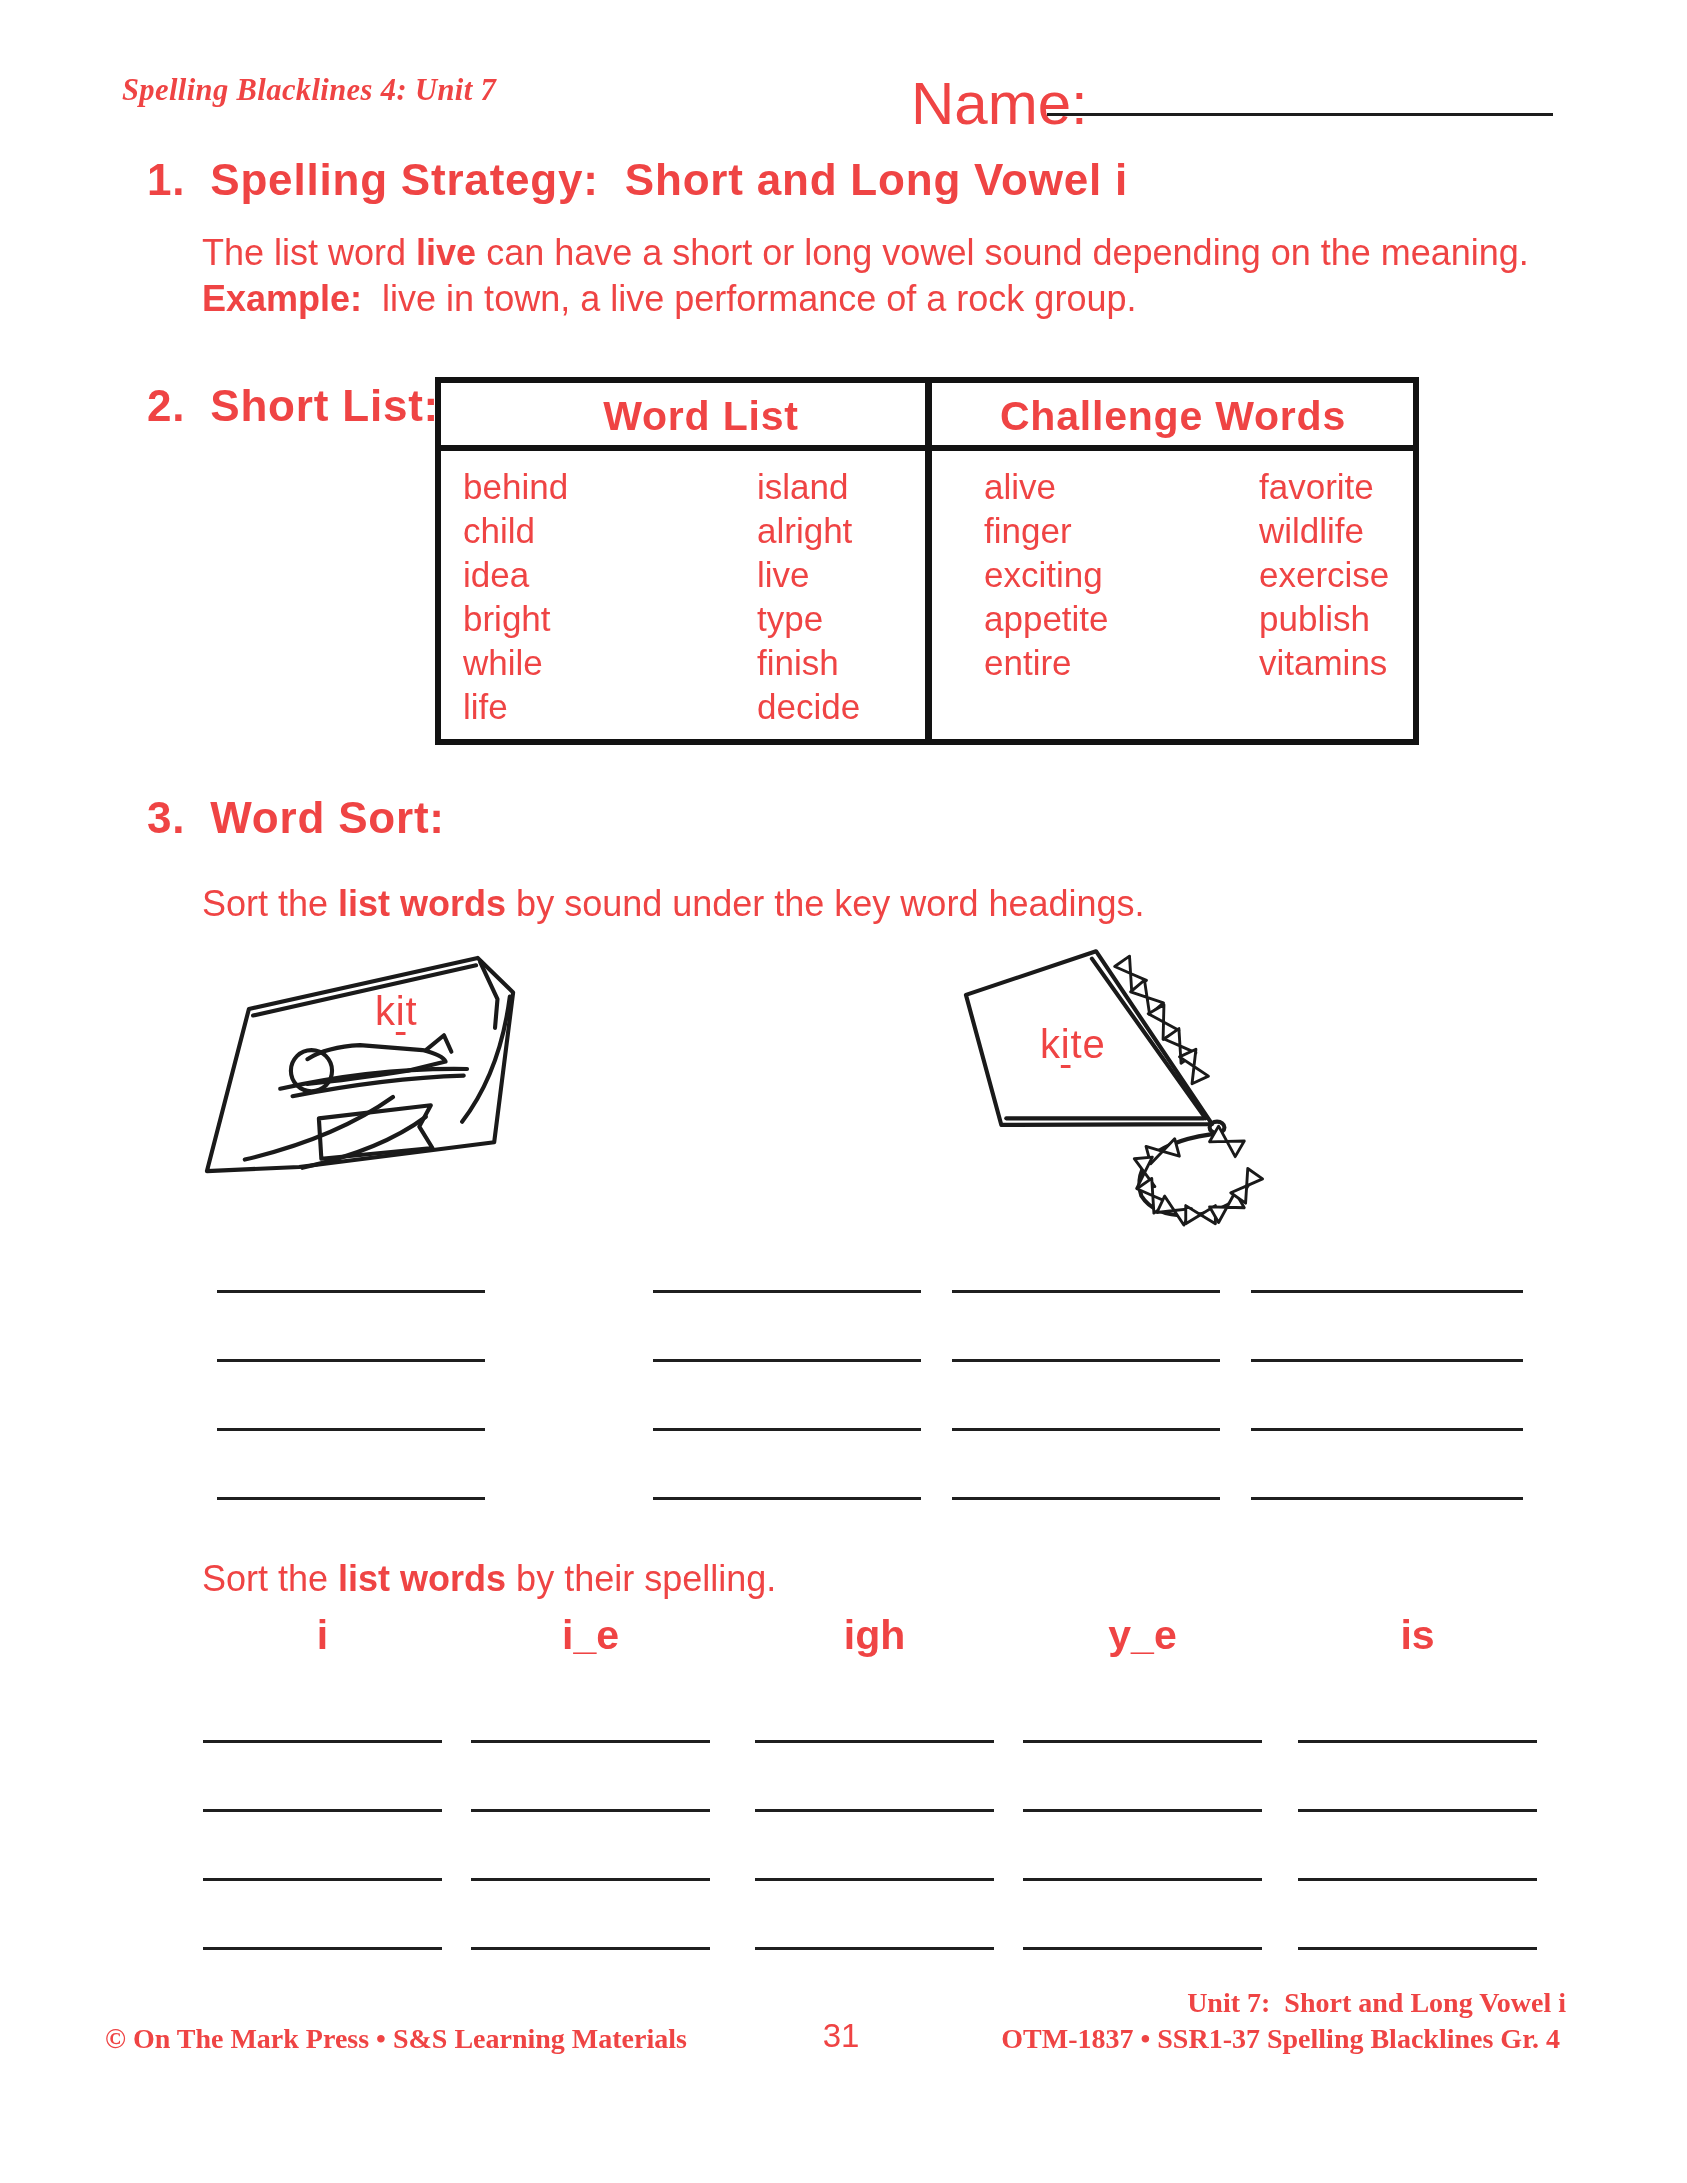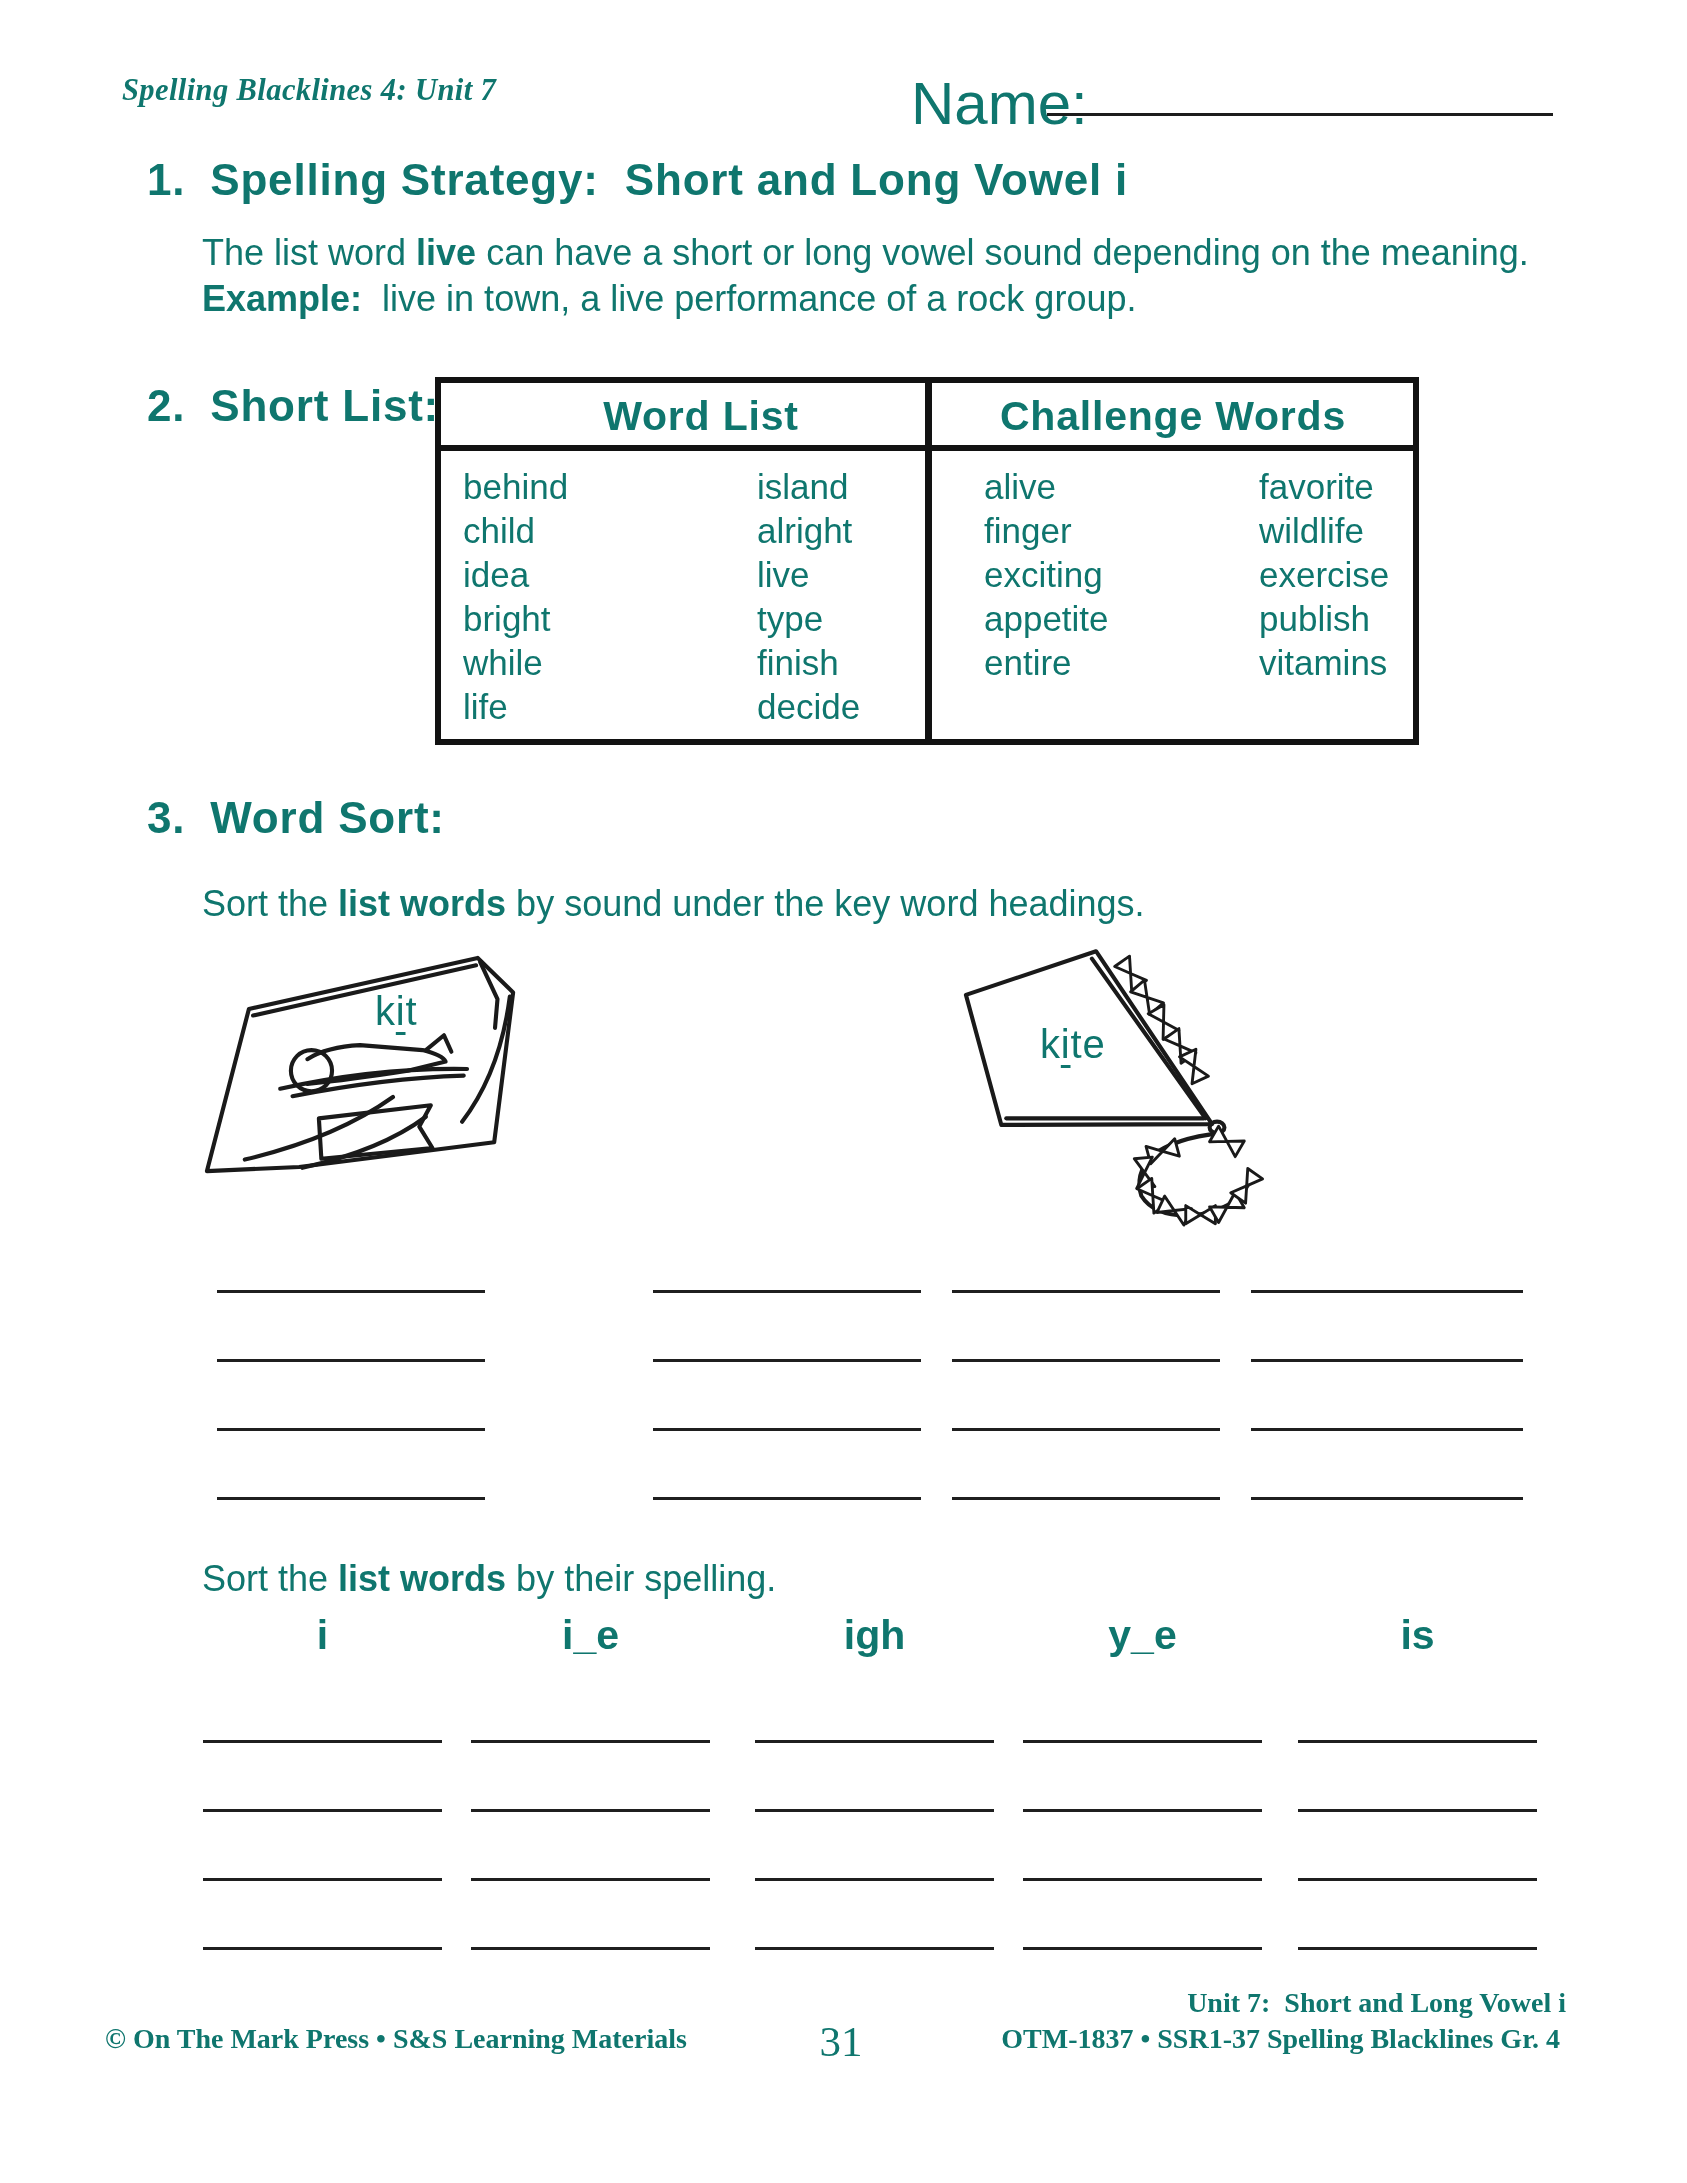--- a/index.html
+++ b/index.html
@@ -1,37 +1,37 @@
 <!DOCTYPE html>
 <html style="font-size:13px"><head>
 <meta charset="utf-8">
 <style>
   html,body{margin:0;padding:0;background:#ffffff;}
   .page{position:relative;width:1687px;height:2183px;background:#ffffff;
-        font-family:"Liberation Sans",sans-serif;color:#0f766e;overflow:hidden;}
+        font-family:"Liberation Sans",sans-serif;color:#ef4444;overflow:hidden;}
   .abs{position:absolute;}
   .nowrap{white-space:nowrap;}
   .serif{font-family:"Liberation Serif",serif;}
   .docref{font-weight:700;font-style:italic;font-size:30.5px;letter-spacing:0.4px;}
   .namelabel{font-size:60px;}
   .writeline{border-bottom:3.3px solid #1d1d1d;}
   .h-row{display:flex;gap:25px;font-size:44px;font-weight:700;letter-spacing:0.8px;}
   .body-text{font-size:36px;line-height:47px;}
   .body-text b, .bold{font-weight:700;}
   .wtable{border:6.6px solid #121212;}
   .tdivider{background:#121212;}
   .thead{font-size:41px;font-weight:700;text-align:center;letter-spacing:0.8px;}
   .twcol{font-size:35px;line-height:44px;}
   .tword{white-space:nowrap;}
   .blank-line{height:66px;border-bottom:3.3px solid #1f1f1f;}
   .caption{font-size:40px;letter-spacing:0.8px;}
   .caption .ul{text-decoration:underline;text-underline-offset:7.4px;text-decoration-thickness:3.3px;}
   .sphead{font-size:41px;font-weight:700;text-align:center;}
   .foot{font-family:"Liberation Serif",serif;font-weight:700;font-size:28px;}
-  .pagenum{font-family:Liberation Serif, serif;font-size:43px;}
+  .pagenum{font-family:Liberation Sans, sans-serif;font-size:33px;}
   svg .ink{fill:none;stroke:#1a1a1a;stroke-width:5;stroke-linejoin:round;stroke-linecap:round;}
   svg .bow{fill:#ffffff;stroke:#1a1a1a;stroke-width:3.5;stroke-linejoin:round;}
 </style>
 </head>
 <body>
 
 <div class="page">
 
   <div class="abs serif docref nowrap" style="left:122px;top:73px">Spelling Blacklines 4:  Unit 7</div>
   <div class="abs namelabel" style="left:911px;top:69px">Name:</div>

